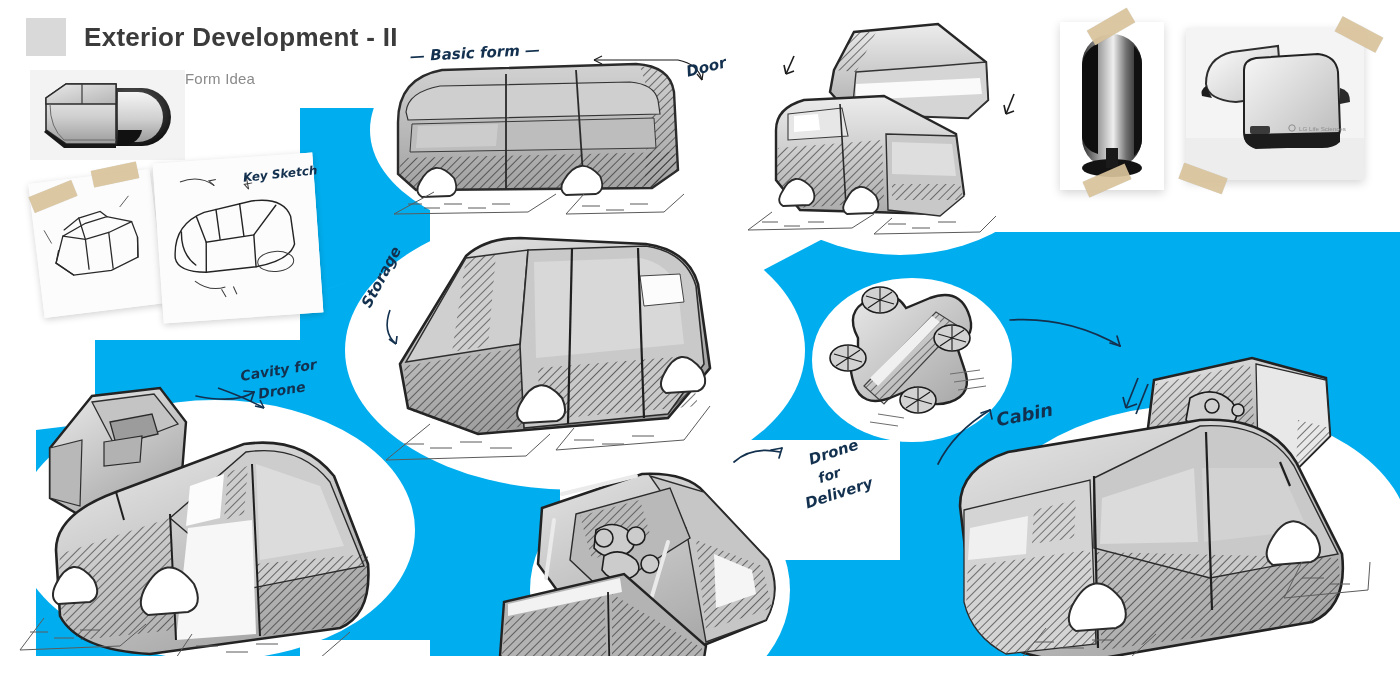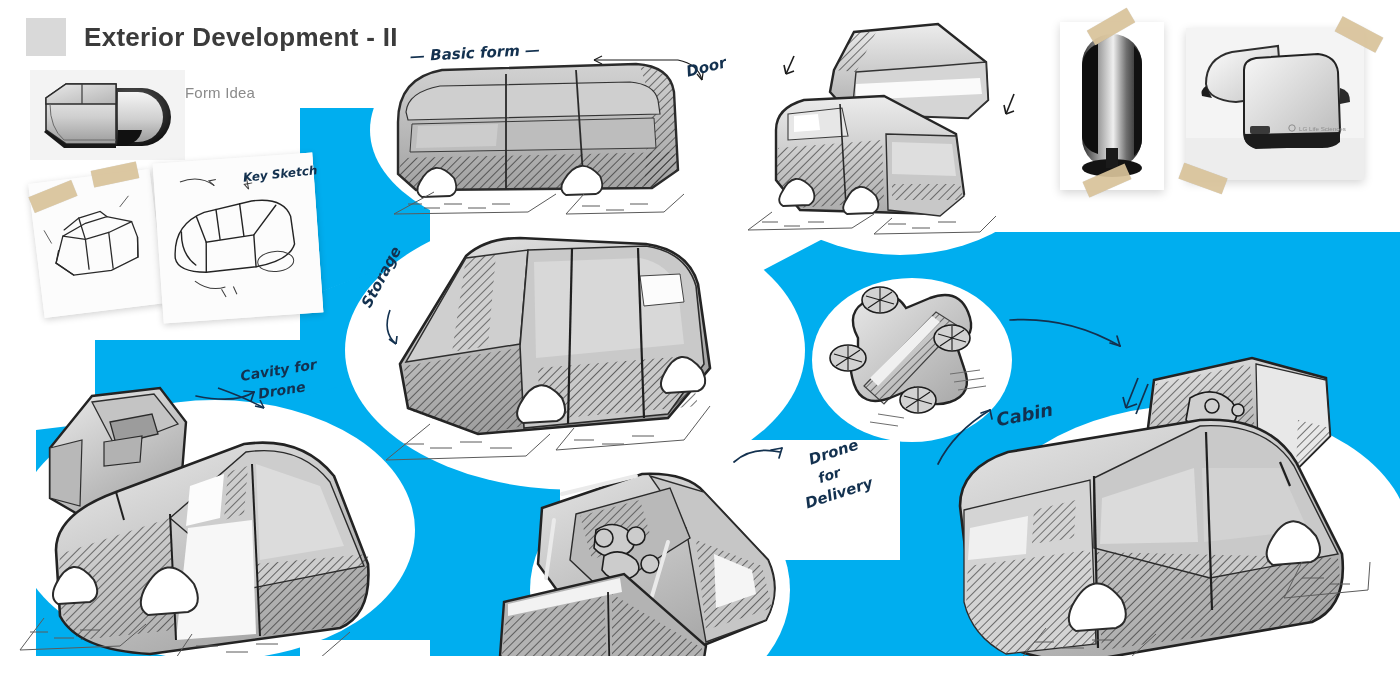--- a/index.html
+++ b/index.html
@@ -9,21 +9,21 @@
   }
   #board{position:absolute;inset:0;width:1400px;height:656px;overflow:hidden;background:#fff;}
 
   
   .blue-layer{position:absolute;left:0;top:0;width:1400px;height:700px;z-index:1;pointer-events:none;}
 
   
   .title-row{position:absolute;left:26px;top:18px;display:flex;align-items:center;gap:18px;z-index:40;}
   .title-swatch{width:40px;height:38px;background:#d9d9d9;}
   .title-text{font-size:26px;font-weight:600;color:#3b3b3b;letter-spacing:.3px;white-space:nowrap;}
-  .subtitle{position:absolute;left:185px;top:84px;font-size:15px;color:#8a8a8a;z-index:40;letter-spacing:.2px;}
+  .subtitle{position:absolute;left:185px;top:70px;font-size:15px;color:#8a8a8a;z-index:40;letter-spacing:.2px;}
 
   
   .hand{position:absolute;z-index:35;color:#13314f;font-family:"DejaVu Sans", sans-serif;
         font-style:italic;font-weight:600;white-space:nowrap;pointer-events:none;}
 
   
   .card{position:absolute;z-index:30;background:#fff;}
   .tape{position:absolute;width:46px;height:17px;background:#d9c39a;opacity:.92;z-index:41;
         box-shadow:0 0 1px rgba(0,0,0,.18);}
 

